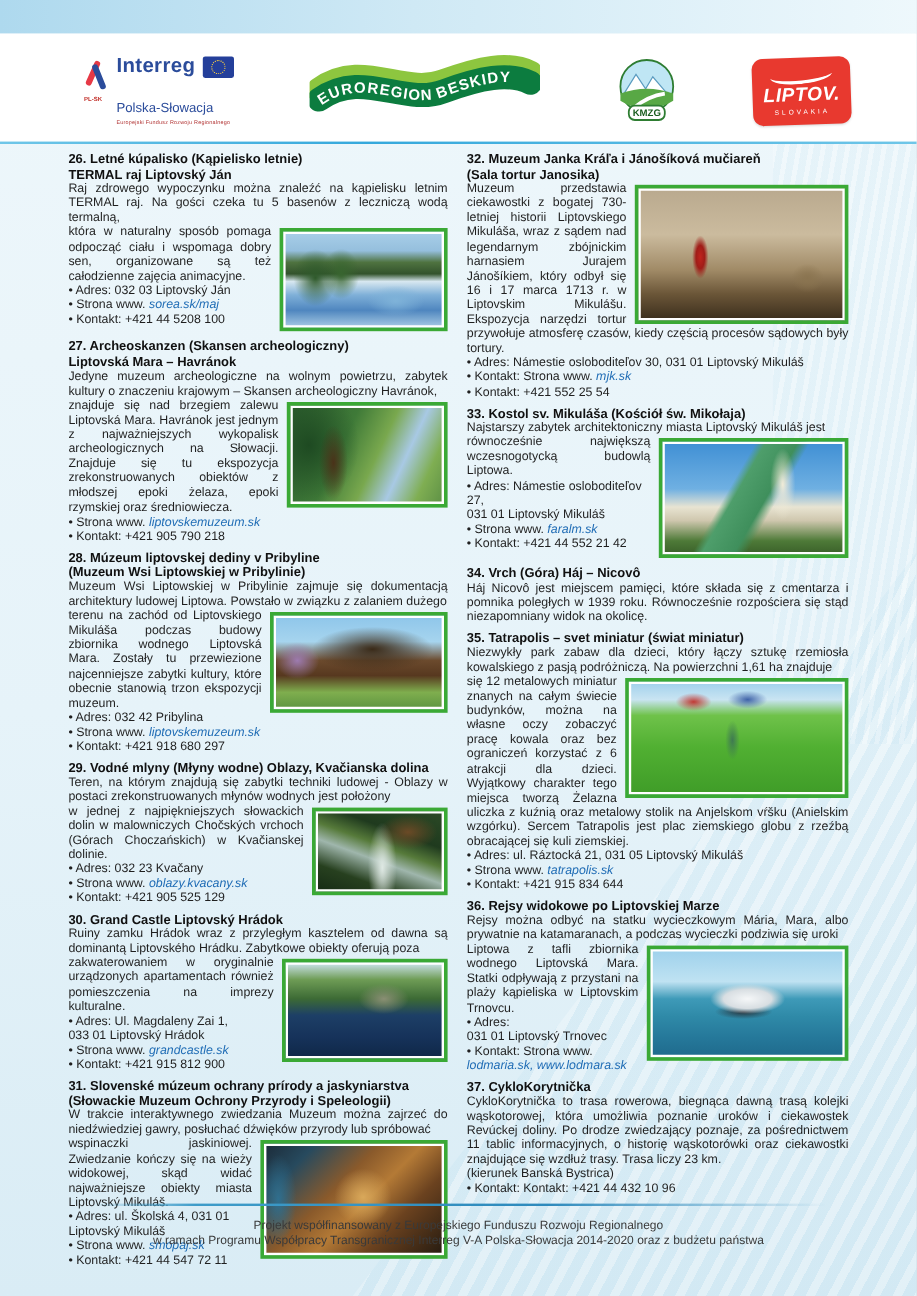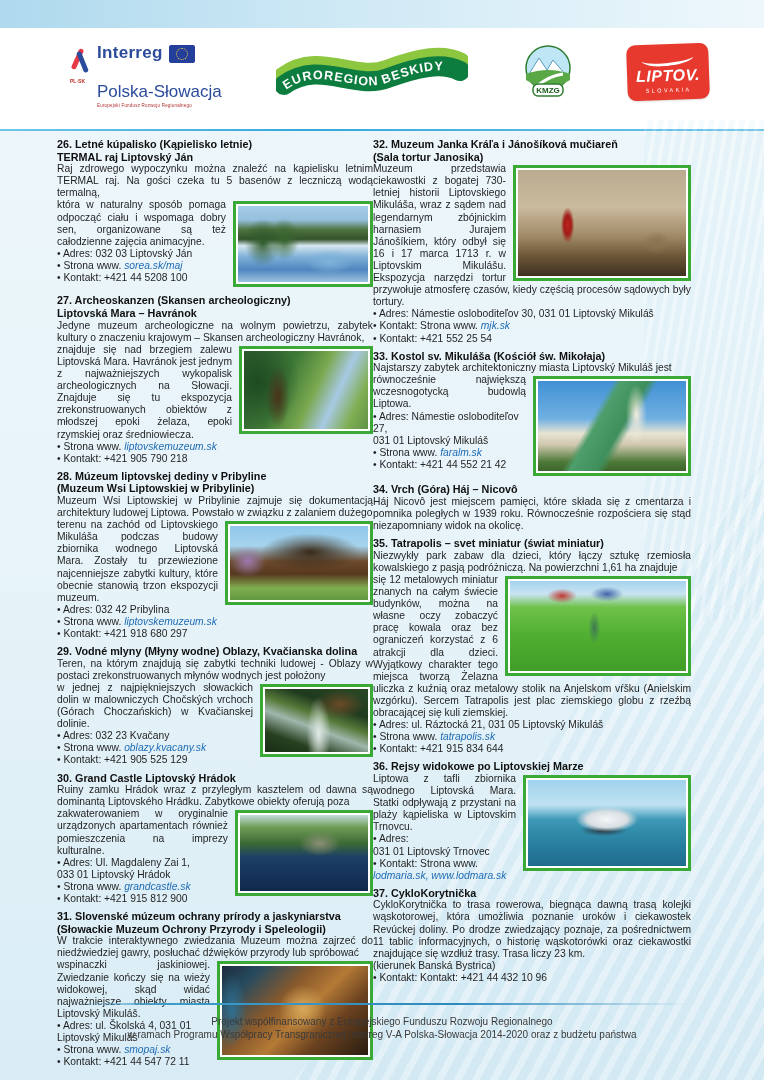--- a/index.html
+++ b/index.html
@@ -8,47 +8,47 @@
         background:linear-gradient(180deg,#eef7fb 0%,#e6f3f9 55%,#d9ecf5 100%);}
   
   .rays{position:absolute;right:0;bottom:0;width:470px;height:620px;pointer-events:none;
         background:repeating-linear-gradient(118deg,rgba(255,255,255,.55) 0 7px,rgba(168,214,235,.30) 7px 16px);
         opacity:.45;clip-path:polygon(100% 0,100% 100%,0 100%);}
   .rays2{position:absolute;right:0;top:120px;width:120px;height:500px;pointer-events:none;
         background:repeating-linear-gradient(100deg,rgba(255,255,255,.5) 0 4px,rgba(168,214,235,.25) 4px 10px);
         opacity:.4;}
   
   .top-strip{height:28px;background:linear-gradient(90deg,#aed9ee 0%,#cfe9f5 45%,#eef8fc 100%);}
-  .logo-band{height:85px;background:#fff;display:flex;align-items:flex-start;justify-content:space-between;
-             padding:16px 55px 0 70px;}
+  .logo-band{height:85px;background:#fff;display:flex;align-items:center;justify-content:space-between;
+             padding:5px 55px 0 70px;}
   .header-rule{height:2px;background:linear-gradient(90deg,#6fc6e8,#35a8dc 40%,#6fc6e8);}
   
   .lg-interreg{display:flex;align-items:flex-start;gap:5px;}
   .ir-fig{width:22px;height:34px;position:relative;margin-top:4px;}
   .ir-fig i{position:absolute;display:block;width:5px;height:22px;border-radius:3px;}
   .ir-fig .r{background:#e63946;left:5px;top:0;transform:rotate(24deg);}
   .ir-fig .b{background:#2b4c9b;left:10px;top:3px;transform:rotate(-22deg);}
   .ir-plsk{position:absolute;bottom:-2px;left:0;font-size:5px;color:#c2302a;font-weight:bold;}
   .ir-texts{display:flex;flex-direction:column;line-height:1;}
   .ir-row{display:flex;align-items:flex-start;gap:6px;}
   .ir-brand{font-size:17px;font-weight:bold;color:#2b4c9b;letter-spacing:.3px;}
-  .ir-sub{font-size:17px;color:#2b4c9b;margin-top:20px;}
+  .ir-sub{font-size:11px;color:#2b4c9b;margin-top:20px;}
   .ir-cap{font-size:4.5px;color:#b03030;margin-top:4px;letter-spacing:.2px;}
   .eu-flag{width:26px;height:18px;background:#243f9a;border-radius:2px;display:flex;align-items:center;justify-content:center;margin-top:1px;}
   .eu-stars{width:10px;height:10px;border:1.4px dotted #ffd23f;border-radius:50%;}
   
   .lg-kmzg{width:50px;height:56px;position:relative;}
   
   .lg-liptov{width:82px;height:56px;background:#e8392f;border-radius:9px;transform:rotate(-2deg);
              display:flex;flex-direction:column;align-items:center;justify-content:center;color:#fff;box-shadow:0 1px 2px rgba(0,0,0,.15);}
   .lp-swoosh{width:52px;height:12px;border-bottom:3px solid #fff;border-radius:0 0 100% 100%/0 0 100% 100%;margin-bottom:2px;transform:rotate(-4deg);}
   .lp-brand{font-size:16px;font-weight:bold;font-style:italic;letter-spacing:.5px;line-height:1;}
   .lp-sub{font-size:5.5px;letter-spacing:2.4px;margin-top:3px;}
   
-  .content{position:relative;display:flex;padding:7px 57px 0 57px;}
+  .content{position:relative;display:flex;gap:16px;padding:7px 57px 0 57px;}
   .col{position:relative;}
   .col-left{width:316px;}
   .col-right{width:318px;}
   .entry{margin-bottom:5px;}
   .etitle{font-size:10.8px;font-weight:bold;color:#101010;line-height:12.6px;}
   .lead,.wrapp{margin:0;font-size:10.3px;line-height:12.1px;color:#1f1f1f;text-align:justify;}
   .bl{font-size:10.3px;line-height:12.1px;color:#1f1f1f;}
   .lk{color:#1f6cb5;font-style:italic;}
   .wz::after{content:"";display:block;clear:both;}
   .photo{float:right;margin:2px 0 2px 7px;border:3px solid #3aa935;box-shadow:inset 0 0 0 2px #fff;box-sizing:border-box;}
@@ -292,20 +292,21 @@
             <p class="wrapp">się 12 metalowych miniatur znanych na całym świecie budynków, można na własne oczy zobaczyć pracę kowala oraz bez ograniczeń korzystać z 6 atrakcji dla dzieci. Wyjątkowy charakter tego miejsca tworzą Żelazna uliczka z kuźnią oraz metalowy stolik na Anjelskom vŕšku (Anielskim wzgórku). Sercem Tatrapolis jest plac ziemskiego globu z rzeźbą obracającej się kuli ziemskiej.</p>
             <div class="bl"><span>• Adres: ul. Ráztocká 21, 031 05 Liptovský Mikuláš</span></div>
             <div class="bl"><span>• Strona www. </span><span class="lk">tatrapolis.sk</span></div>
             <div class="bl"><span>• Kontakt:  +421 915 834 644</span></div>
           </div>
         </div>
         <div class="entry">
           <div class="etitle">
             <div>36. Rejsy widokowe po Liptovskiej Marze</div>
           </div>
+          <p class="lead">Rejsy można odbyć na statku wycieczkowym Mária, Mara, albo prywatnie na katamaranach, a podczas wycieczki podziwia się uroki</p>
           <div class="wz">
             <div class="photo scene-boat" style="width: 168px; height: 96px;"></div>
             <p class="wrapp">Liptowa z tafli zbiornika wodnego Liptovská Mara. Statki odpływają z przystani na plaży kąpieliska w Liptovskim Trnovcu.</p>
             <div class="bl"><span>• Adres:</span></div>
             <div class="bl"><span>031 01 Liptovský Trnovec</span></div>
             <div class="bl"><span>• Kontakt: Strona www.</span></div>
             <div class="bl"><span class="lk">lodmaria.sk, www.lodmara.sk</span></div>
           </div>
         </div>
         <div class="entry">

